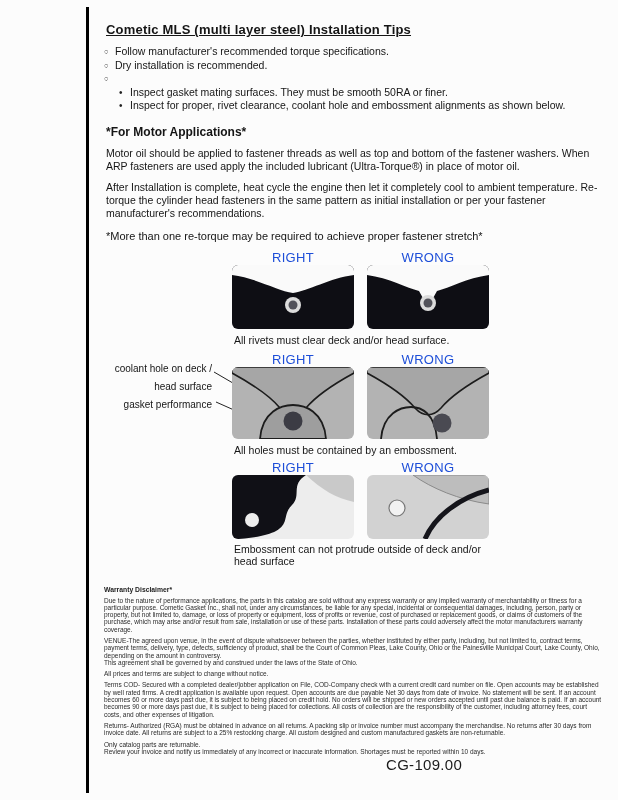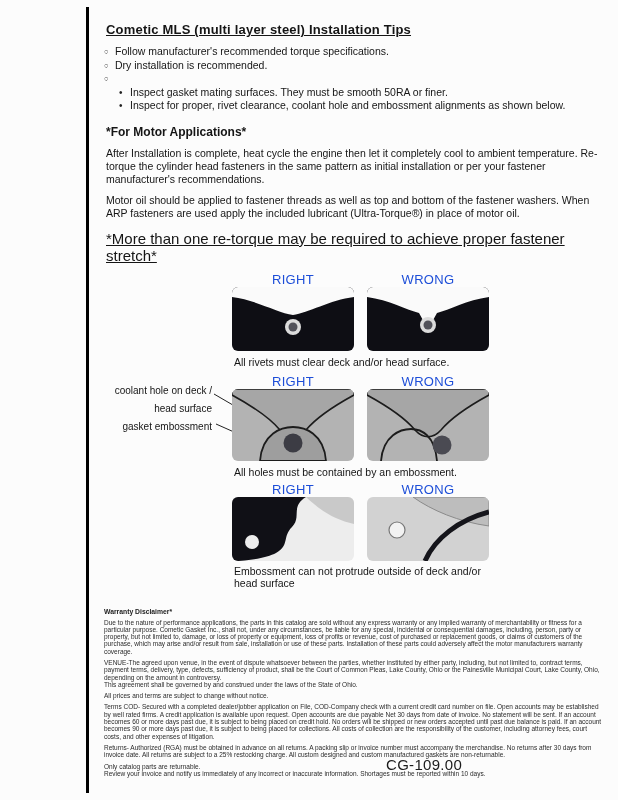--- a/index.html
+++ b/index.html
@@ -14,21 +14,21 @@
   .left-rule{position:absolute;left:86px;top:7px;width:3px;height:786px;background:#000;}
   .content{position:absolute;left:104px;top:16px;width:502px;}
   .title{font-size:13px;font-weight:bold;text-decoration:underline;margin:6px 0 8px 2px;letter-spacing:0.2px;}
   .blist{font-size:10.5px;line-height:13.5px;}
   .bitem{display:flex;}
   .bmark{flex:0 0 11px;width:11px;font-size:7.5px;line-height:13.5px;color:#222;}
   .bitem.sub{margin-left:15px;}
   .bitem.sub .bmark{font-size:10px;}
   .sec-heading{font-size:12px;font-weight:bold;margin:12px 0 0 2px;}
   .para{font-size:10.5px;line-height:13px;margin:8px 0 0 2px;width:498px;}
-  .note{font-size:15px;margin:10px 0 0 2px;text-decoration:underline;}
+  .note{font-size:11px;margin:10px 0 0 2px;}
   .diagrams{position:relative;height:322px;margin-top:8px;}
   .dlabel{position:absolute;width:122px;text-align:center;font-size:13px;color:#1d4ed8;letter-spacing:0.3px;}
   .img-box{position:absolute;width:122px;border-radius:6px;overflow:hidden;line-height:0;}
   .caption{position:absolute;font-size:10.5px;color:#151515;}
   .callout{position:absolute;font-size:10px;line-height:18px;text-align:right;color:#151515;}
   .leader{position:absolute;left:0;top:0;pointer-events:none;}
   .warranty{margin-top:14px;}
   .w-head{font-size:6.8px;font-weight:bold;margin-bottom:4px;color:#222;}
   .wpara{font-size:6.5px;line-height:7.3px;margin-bottom:4px;width:500px;color:#2a2a2a;white-space:pre-line;}
   .footer{position:absolute;left:386px;top:756px;font-size:15px;letter-spacing:0.3px;color:#1b1b1b;}
@@ -60,22 +60,22 @@
         <span class="bmark">•</span>
         <span>Inspect gasket mating surfaces.  They must be smooth 50RA or finer.</span>
       </div>
       <div class="bitem sub">
         <span class="bmark">•</span>
         <span>Inspect for proper, rivet clearance, coolant hole and embossment alignments as shown below.</span>
       </div>
     </div>
 
     <div class="sec-heading">*For Motor Applications*</div>
+    <div class="para">Motor oil should be applied to fastener threads as well as top and bottom of the fastener washers. When ARP fasteners are used apply the included lubricant (Ultra-Torque®) in place of motor oil.</div>
     <div class="para">After Installation is complete, heat cycle the engine then let it completely cool to ambient temperature. Re-torque the cylinder head fasteners in the same pattern as initial installation or per your fastener manufacturer's recommendations.</div>
-    <div class="para">Motor oil should be applied to fastener threads as well as top and bottom of the fastener washers. When ARP fasteners are used apply the included lubricant (Ultra-Torque®) in place of motor oil.</div>
     <div class="note">*More than one re-torque may be required to achieve proper fastener stretch*</div>
 
     <div class="diagrams">
 
       <div class="dlabel" style="left:128px;top:0;">RIGHT</div>
       <div class="dlabel" style="left:263px;top:0;">WRONG</div>
 
       <div class="img-box" style="left:128px;top:15px;">
         <svg width="122" height="64" viewBox="0 0 122 64">
           <rect width="122" height="64" fill="#0e0e14"></rect>
@@ -91,21 +91,21 @@
           <circle cx="61" cy="38" r="8" fill="#dcdcdc"></circle>
           <circle cx="61" cy="38" r="4.5" fill="#52525a"></circle>
         </svg>
       </div>
       <div class="caption" style="left:130px;top:84px;">All rivets must clear deck and/or head surface.</div>
 
       <div class="dlabel" style="left:128px;top:102px;">RIGHT</div>
       <div class="dlabel" style="left:263px;top:102px;">WRONG</div>
 
       <div class="callout" style="left:8px;top:110px;width:100px;">coolant hole on deck / head surface</div>
-      <div class="callout" style="left:8px;top:146px;width:100px;">gasket embossment</div>
+      <div class="callout" style="left:8px;top:146px;width:100px;">gasket performance</div>
 
       <svg class="leader" width="502" height="322" viewBox="0 0 502 322">
         <line x1="110" y1="122" x2="182" y2="164" stroke="#222" stroke-width="1"></line>
         <line x1="112" y1="152" x2="157" y2="172" stroke="#222" stroke-width="1"></line>
       </svg>
 
       <div class="img-box" style="left:128px;top:117px;">
         <svg width="122" height="72" viewBox="0 0 122 72">
           <rect width="122" height="72" fill="#b3b3b3"></rect>
           <path d="M0 0 H122 V6 C100 18 84 29 74 41 C66 50 56 50 48 41 C38 29 22 18 0 6 Z" fill="#a6a6a6" stroke="#1c1c1c" stroke-width="1.6"></path>

